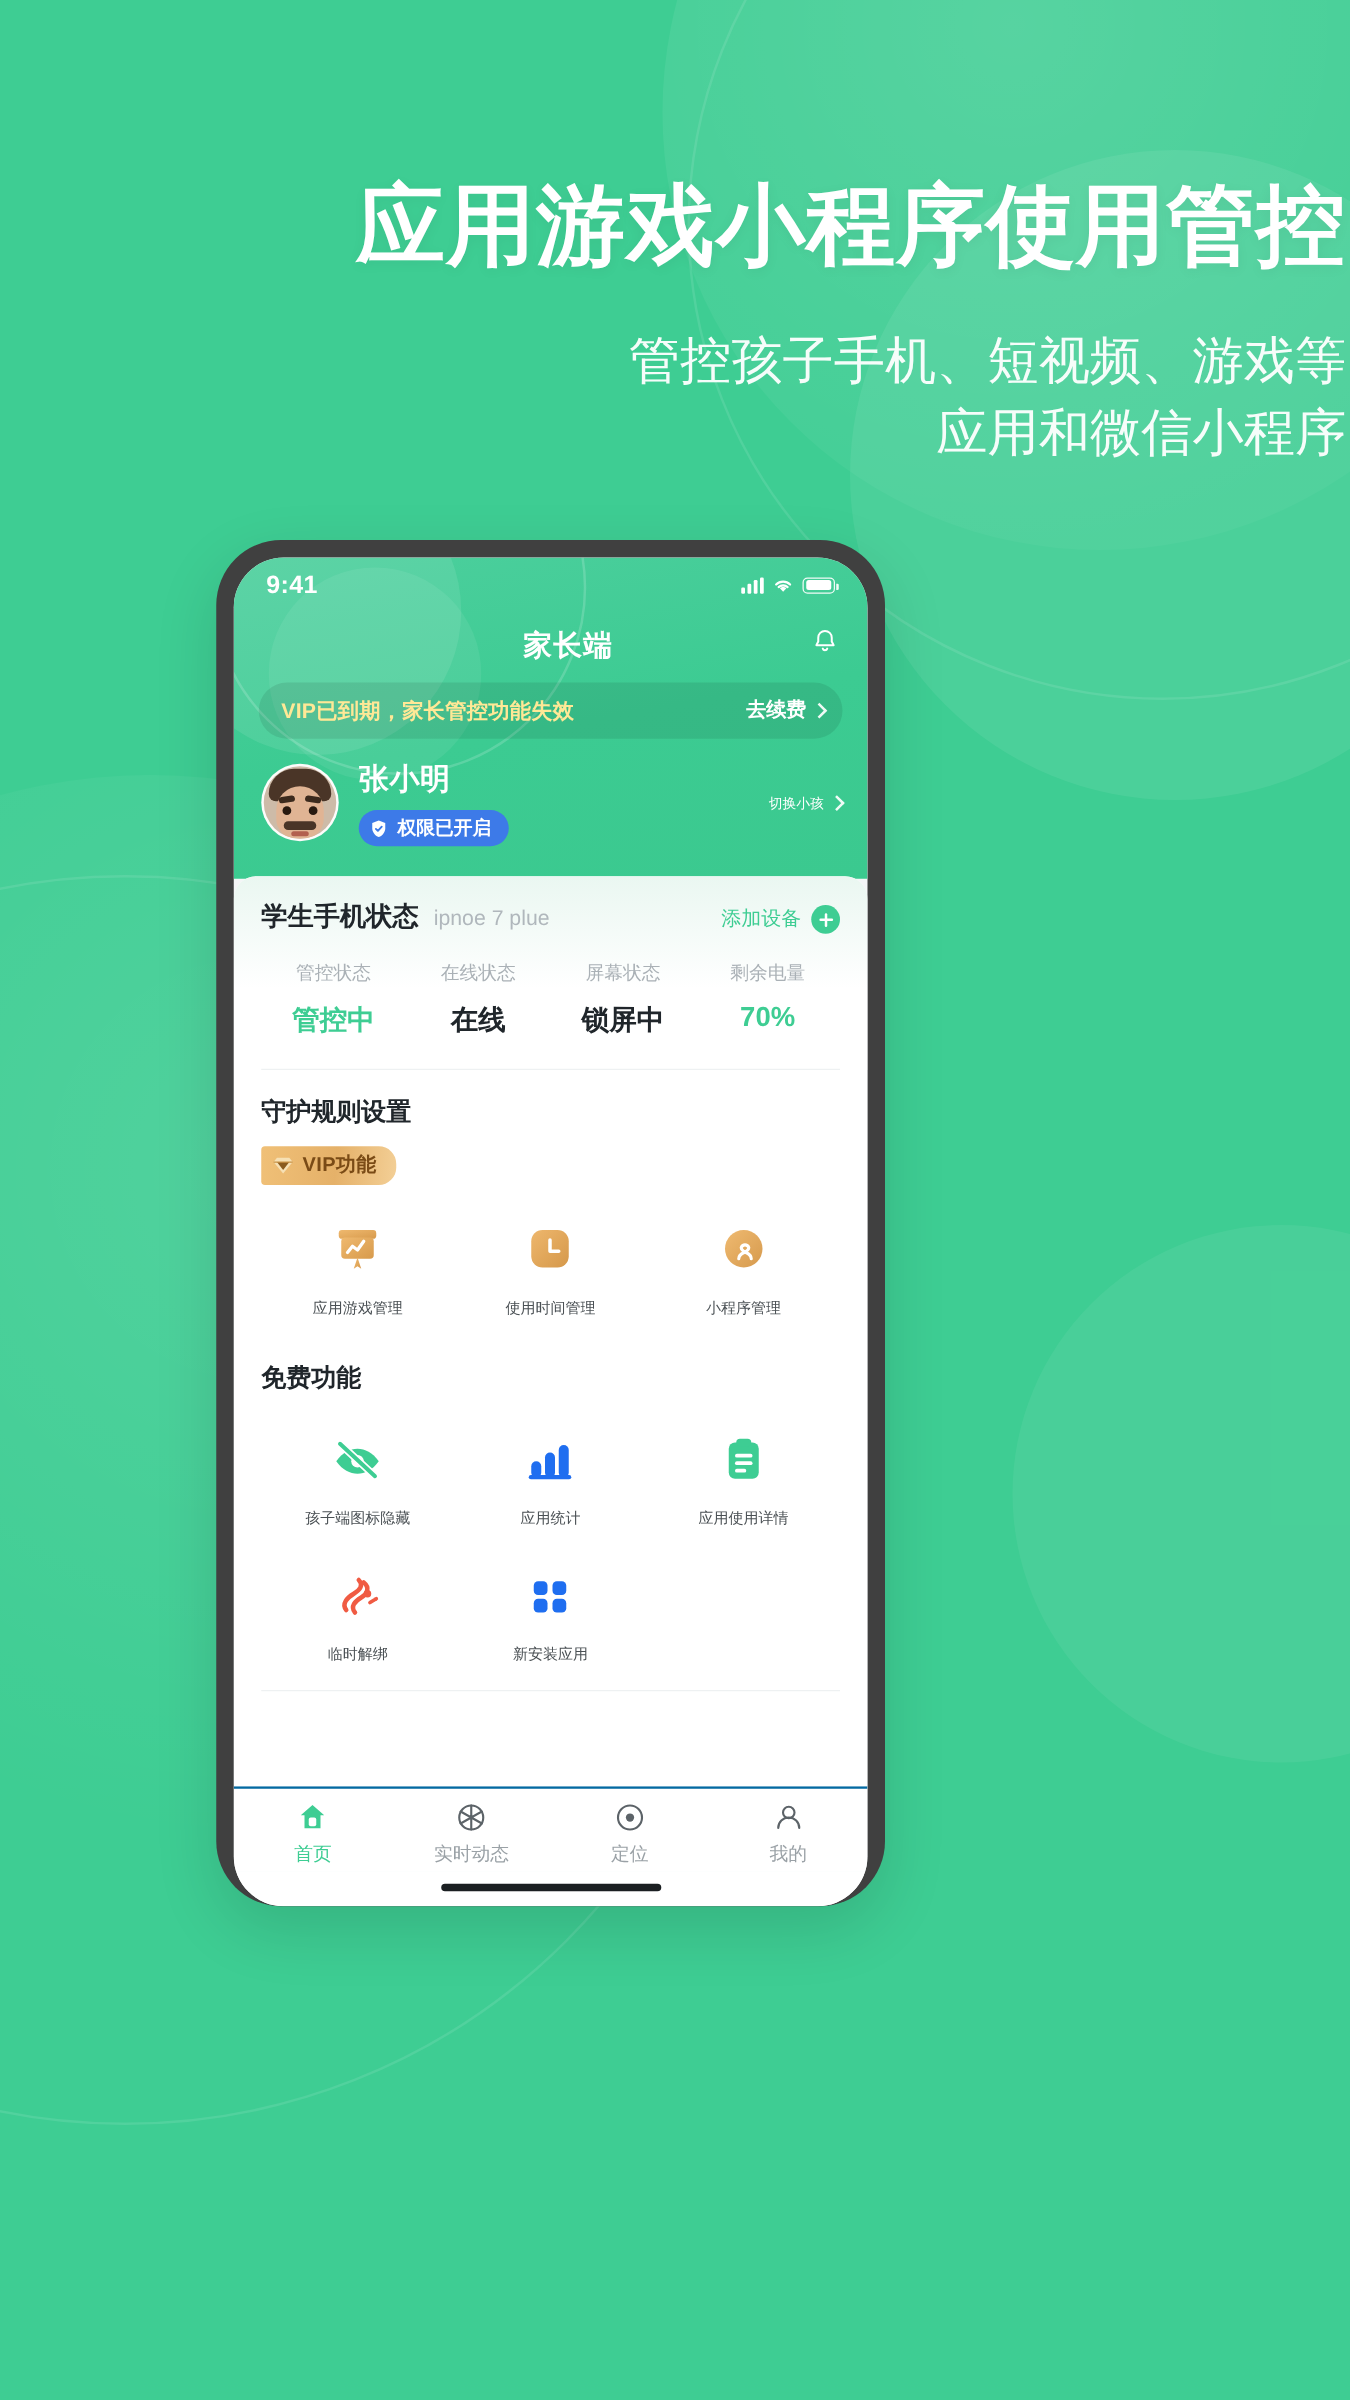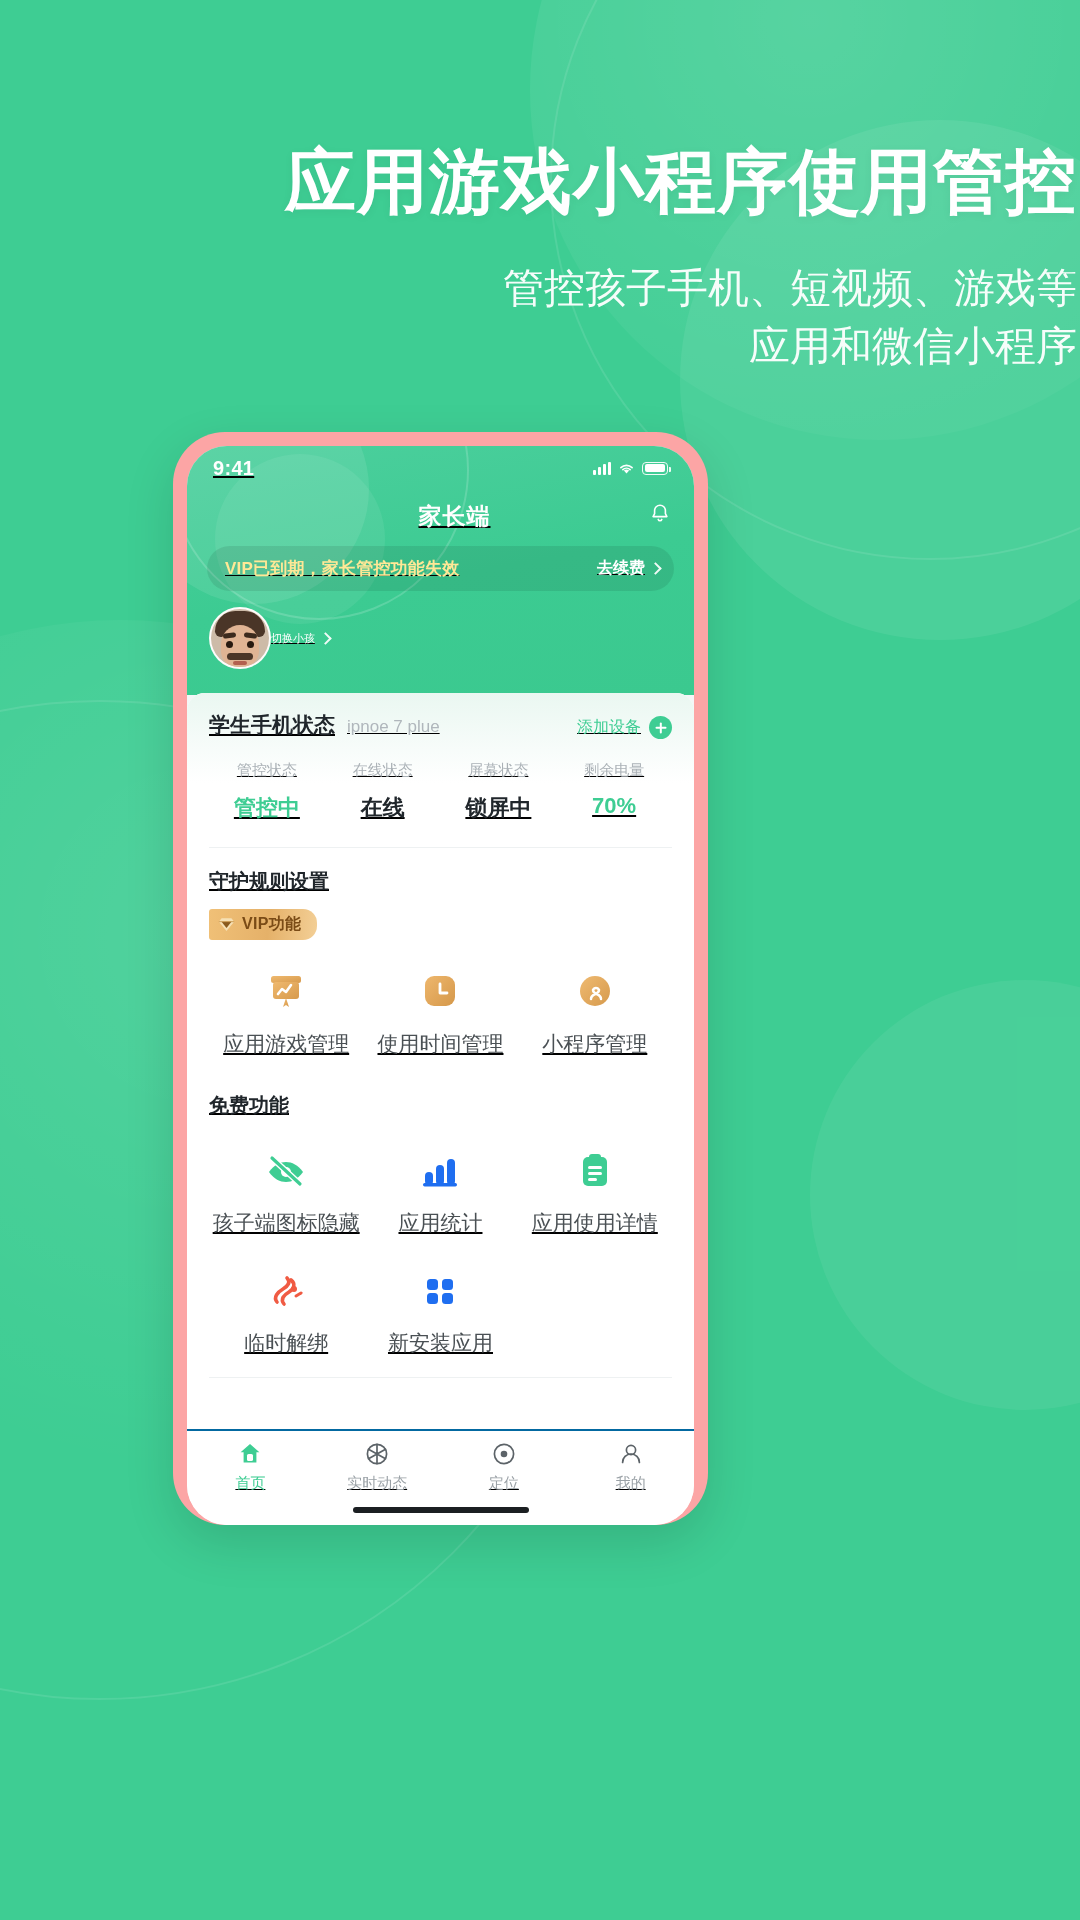--- a/index.html
+++ b/index.html
@@ -47,27 +47,26 @@
     font-size: 41px;
     line-height: 1.42;
     font-weight: normal;
   }
 
   
   .phone {
     position: absolute;
     left: 173px; top: 432px;
     width: 535px; height: 1093px;
-    background: #fca5a5;
+    background: #404040;
     border-radius: 52px;
     box-shadow: 0 18px 50px rgba(0,0,0,.13);
     padding: 14px 14px 0 14px;
     z-index: 10;
     overflow: hidden;
-    text-decoration: underline;
   }
   .screen {
     width: 100%; height: 100%;
     border-radius: 40px 40px 40px 40px;
     overflow: hidden;
     background: #f4f6f7;
     position: relative;
     display: flex;
     flex-direction: column;
   }
@@ -249,21 +248,21 @@
   .feat-grid {
     display: grid; grid-template-columns: repeat(3, 1fr);
     row-gap: 4px;
     margin-top: 16px;
   }
   .feat {
     display: flex; flex-direction: column; align-items: center;
     padding: 10px 0 14px 0;
   }
   .feat-ico { width: 52px; height: 52px; display: flex; align-items: center; justify-content: center; }
-  .feat-label { margin-top: 12px; font-size: 21px; color: #4a5054; }
+  .feat-label { margin-top: 12px; font-size: 12px; color: #4a5054; }
 
   .divider { height: 1px; background: #eef1f2; margin: 6px 22px 0 22px; }
 
   
   .tabbar {
     flex: 0 0 auto;
     background: #ffffff;
     border-top: 2px solid #0369a1;
     display: grid; grid-template-columns: repeat(4, 1fr);
     padding: 9px 0 4px 0;
@@ -348,20 +347,30 @@
             <div class="hair"></div>
             <div class="skin"></div>
             <div class="brow-l"></div>
             <div class="brow-r"></div>
             <div class="eye-l"></div>
             <div class="eye-r"></div>
             <div class="stache"></div>
             <div class="mouth"></div>
           </div>
         </div>
+        <div class="profile-info">
+          <div class="profile-name">张小明</div>
+          <div class="perm-pill">
+            <svg width="16" height="16" viewBox="0 0 16 16">
+              <path d="M8 1.4 2.8 3.4v4.1c0 3.1 2.1 5.9 5.2 7.1 3.1-1.2 5.2-4 5.2-7.1V3.4Z" fill="#fff"></path>
+              <path d="M5.7 8.1 7.3 9.7 10.4 6.3" stroke="#3d7ae8" stroke-width="1.5" fill="none" stroke-linecap="round" stroke-linejoin="round"></path>
+            </svg>
+            <span class="perm-pill-label">权限已开启</span>
+          </div>
+        </div>
         <div class="switch-child">
           <span class="switch-child-label">切换小孩</span>
           <span class="chev"></span>
         </div>
       </div>
     </div>
 
     <div class="body-scroll">
 
       <div class="device-card">

